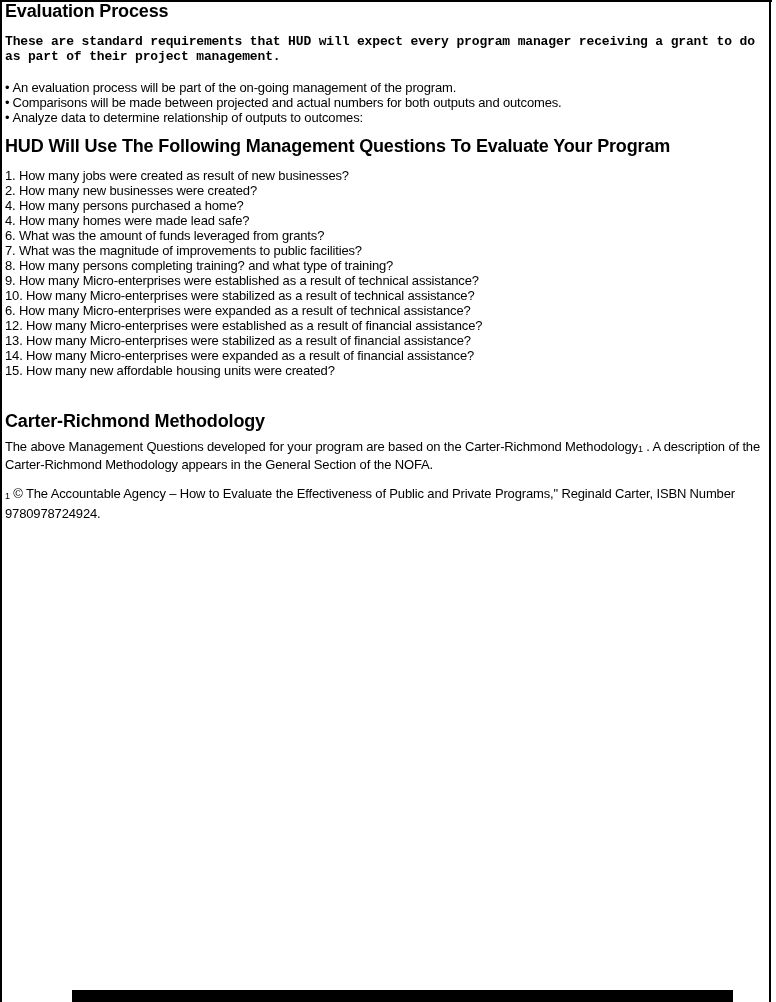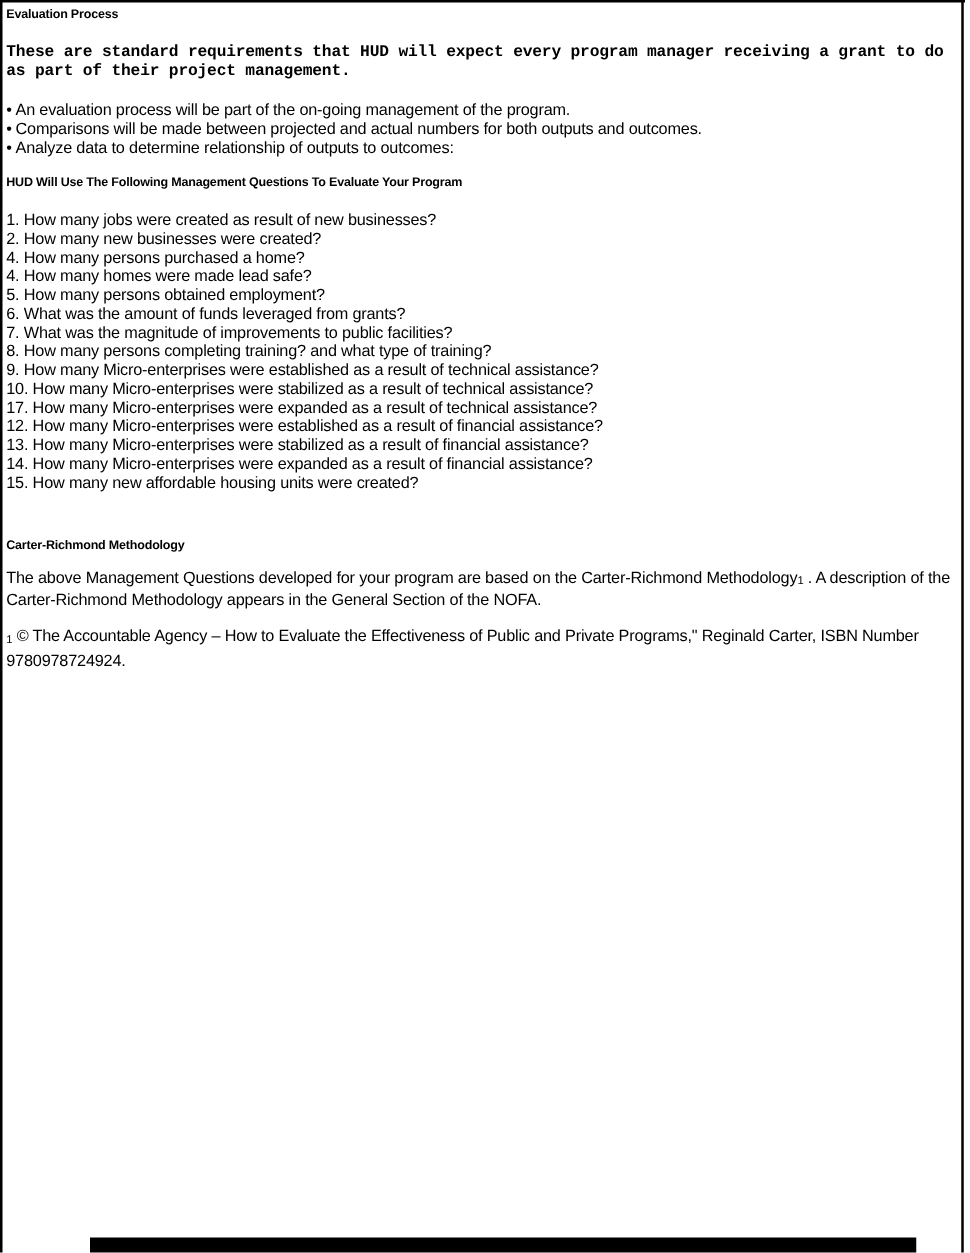--- a/index.html
+++ b/index.html
@@ -14,21 +14,21 @@
   .page{position:absolute;left:0;top:0;width:776px;height:1002px;background:#fff;}
   .border-top{position:absolute;left:0;top:0;width:772px;height:2px;background:#000;}
   .border-left{position:absolute;left:0;top:0;width:2px;height:1002px;background:#000;}
   .border-right{position:absolute;left:769px;top:0;width:2px;height:1002px;background:#000;}
   .bottom-bar{position:absolute;left:72px;bottom:0;width:661px;height:12px;background:#000;}
 
   .content{
     position:absolute;left:5px;top:4px;width:763px;
     font-size:13px;line-height:15px;letter-spacing:-0.15px;
   }
-  .h{font-weight:bold;margin:0;font-size:10px;line-height:15px;}
+  .h{font-weight:bold;margin:0;font-size:18px;line-height:15px;}
   .intro{font-weight:bold;margin:15px 0 0 0;font-family:Liberation Mono, monospace;}
   .bullets{margin-top:16px;}
   .bullet-line{white-space:normal;}
   .bullet-glyph{margin-right:3px;}
   .note{margin-top:17px;}
   .hud-heading{margin-top:14px;}
   .questions{margin-top:14px;}
   .q-line{line-height:15px;}
   .carter-heading{margin-top:36px;}
   .methodology{margin-top:10px;}
@@ -66,33 +66,32 @@
     <div class="questions">
 
         <div class="q-line">1. How many jobs were created as result of new businesses?</div>
 
         <div class="q-line">2. How many new businesses were created?</div>
 
         <div class="q-line">4. How many persons purchased a home?</div>
 
         <div class="q-line">4. How many homes were made lead safe?</div>
 
-        <div class="q-line">5. How many persons obtained employment?</div>
 
         <div class="q-line">6. What was the amount of funds leveraged from grants?</div>
 
         <div class="q-line">7. What was the magnitude of improvements to public facilities?</div>
 
         <div class="q-line">8. How many persons completing training? and what type of training?</div>
 
         <div class="q-line">9. How many Micro-enterprises were established as a result of technical assistance?</div>
 
         <div class="q-line">10. How many Micro-enterprises were stabilized as a result of technical assistance?</div>
 
-        <div class="q-line">17. How many Micro-enterprises were expanded as a result of technical assistance?</div>
+        <div class="q-line">6. How many Micro-enterprises were expanded as a result of technical assistance?</div>
 
         <div class="q-line">12. How many Micro-enterprises were established as a result of financial assistance?</div>
 
         <div class="q-line">13. How many Micro-enterprises were stabilized as a result of financial assistance?</div>
 
         <div class="q-line">14. How many Micro-enterprises were expanded as a result of financial assistance?</div>
 
         <div class="q-line">15. How many new affordable housing units were created?</div>
       </div>
 

